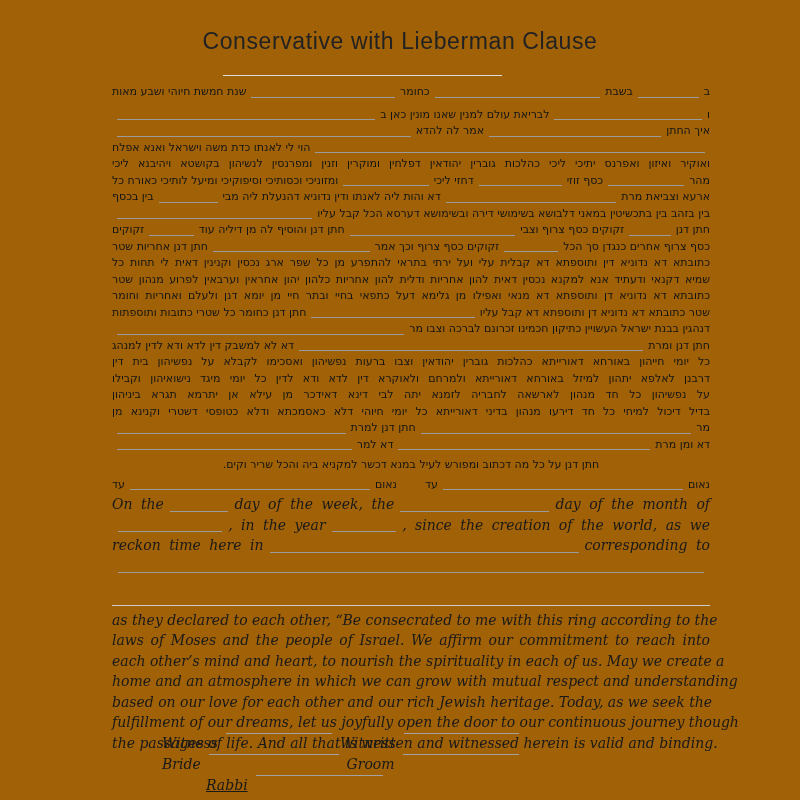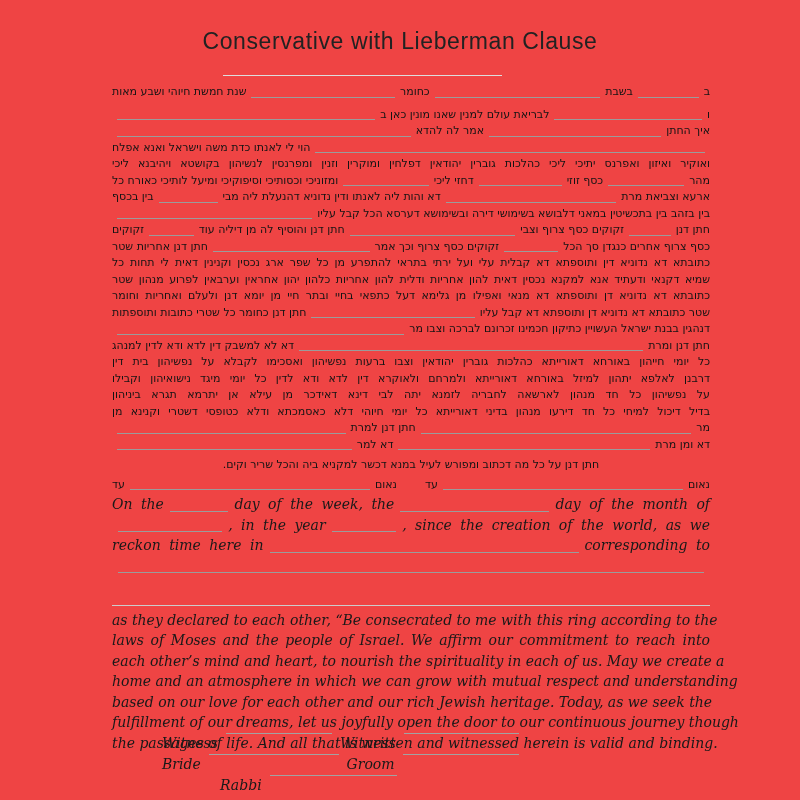--- a/index.html
+++ b/index.html
@@ -1,17 +1,17 @@
 <!DOCTYPE html>
 <html><head>
 <meta charset="utf-8">
 <style>
   html,body{margin:0;padding:0;}
   body{width:800px;height:800px;background:#ffffff;font-family:"DejaVu Sans",sans-serif;color:#1a1a1a;}
-  .page{position:relative;width:800px;height:800px;background:#ef4444;overflow:hidden;}
+  .page{position:relative;width:800px;height:800px;background:#a16207;overflow:hidden;}
 
   .title{font-family:"Liberation Sans",sans-serif;font-weight:400;font-size:23px;
          letter-spacing:.6px;text-align:center;margin:0;position:absolute;top:28px;left:0;width:800px;color:#222;}
   .title-rule{position:absolute;left:223px;top:75px;width:279px;height:0;border-top:1px solid #dddddd;}
 
   .hebrew{position:absolute;top:84px;left:112px;width:598px;direction:rtl;
           font-family:"DejaVu Sans",sans-serif;font-size:11px;color:#141414;}
   .hebrew .ln{height:16.5px;line-height:16.5px;}
   .english{position:absolute;top:494px;left:112px;width:598px;
            font-family:"DejaVu Serif",serif;font-style:italic;font-size:14px;color:#191919;}
@@ -25,21 +25,21 @@
   .blank{display:block;border-bottom:1px solid #9b9b9b;margin:0 5px 3px;min-width:6px;}
   .english .blank{margin:0 6px 3px;}
   .sp{display:block;}
   .mt6{margin-top:6px;}.mt4{margin-top:4px;}.mt3{margin-top:3px;}
   .nameline{height:0;border-bottom:1px solid #cccccc;margin:8px 0 4px;}
 
   .signatures{position:absolute;top:733px;left:162px;width:365px;
               font-family:"DejaVu Serif",serif;font-style:italic;font-size:14px;color:#191919;}
   .signatures .ln{height:21px;line-height:21px;display:flex;align-items:flex-start;}
   .signatures .blank{margin:0 8px 4px;border-bottom:1px solid #a2a2a2;}
-  .signatures .rabbi{margin-left:58px;width:185px;}
+  .signatures .rabbi{margin-left:44px;width:185px;text-decoration:underline;}
 </style>
 </head>
 <body>
 
 <div class="page">
   <h1 class="title">Conservative with Lieberman Clause</h1>
   <div class="title-rule"></div>
   <div class="hebrew" id="hebrew">
       <div class="ln flex">
         <span class="t">ב</span>

